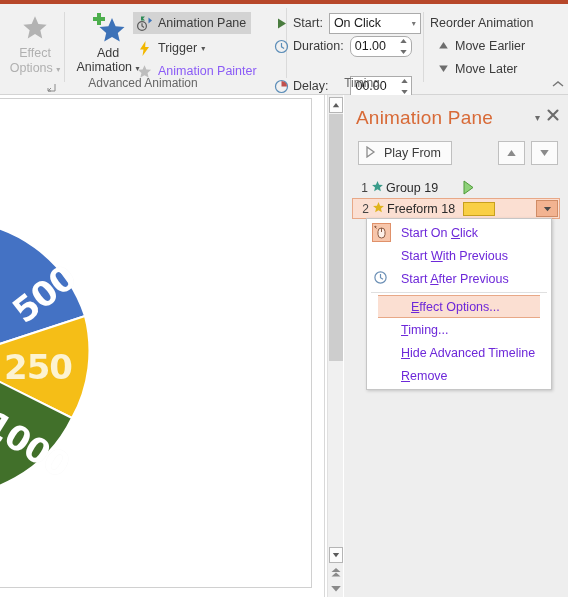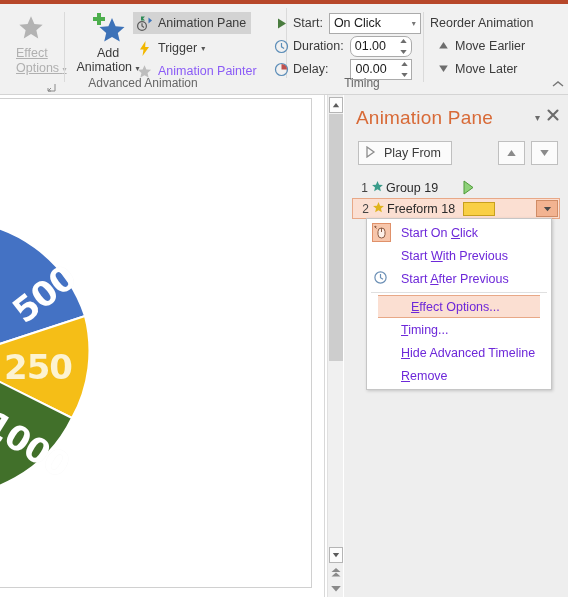--- a/index.html
+++ b/index.html
@@ -28,22 +28,22 @@
   .grp-sep {
     position:absolute; top:8px; width:1px; height:70px; background:#dadada;
   }
   .grp-label {
     position:absolute; bottom:2px; width:100%; text-align:center;
     font-size:12px; color:#666;
   }
 
   
   .effect-options {
-    position:absolute; left:16px; top:6px; width:70px; height:68px;
-    text-align:left; color:#b0b0b0;text-decoration:underline;
+    position:absolute; left:0; top:6px; width:70px; height:68px;
+    text-align:center; color:#b0b0b0;
   }
   .eo-star { margin:4px auto 1px; }
   .eo-l1 { font-size:12.5px; line-height:15px; }
   .eo-l2 { font-size:12.5px; line-height:15px; }
   .caret-sm { font-size:8px; color:#b0b0b0; }
 
   .dlg-launcher {
     position:absolute; left:46px; top:78px;
     width:12px; height:12px; cursor:pointer;
   }
@@ -326,21 +326,21 @@
           <svg width="9" height="6" viewBox="0 0 9 6">
               <path d="M4.5 1l3.2 4H1.3z" fill="#6d6d6d"></path>
             </svg>
           <svg width="9" height="6" viewBox="0 0 9 6">
               <path d="M4.5 5L1.3 1h6.4z" fill="#6d6d6d"></path>
             </svg>
         </span>
       </span>
     </div>
 
-    <div class="tm-row" style="left:-12px; top:54px;">
+    <div class="tm-row" style="left:-12px; top:71px;">
       <span class="tm-ico">
         <svg width="15" height="15" viewBox="0 0 15 15">
           <circle cx="7.5" cy="7.5" r="6" fill="none" stroke="#5b8db8" stroke-width="1.2"></circle>
           <path d="M7.5 7.5V2A5.5 5.5 0 0 1 13 7.5z" fill="#c0504d"></path>
         </svg>
       </span>
       <span class="tm-label">Delay:</span>
       <span class="tm-box tm-spin" style="margin-left:22px;">
         <span>00.00</span>
         <span class="spin-arrows">

